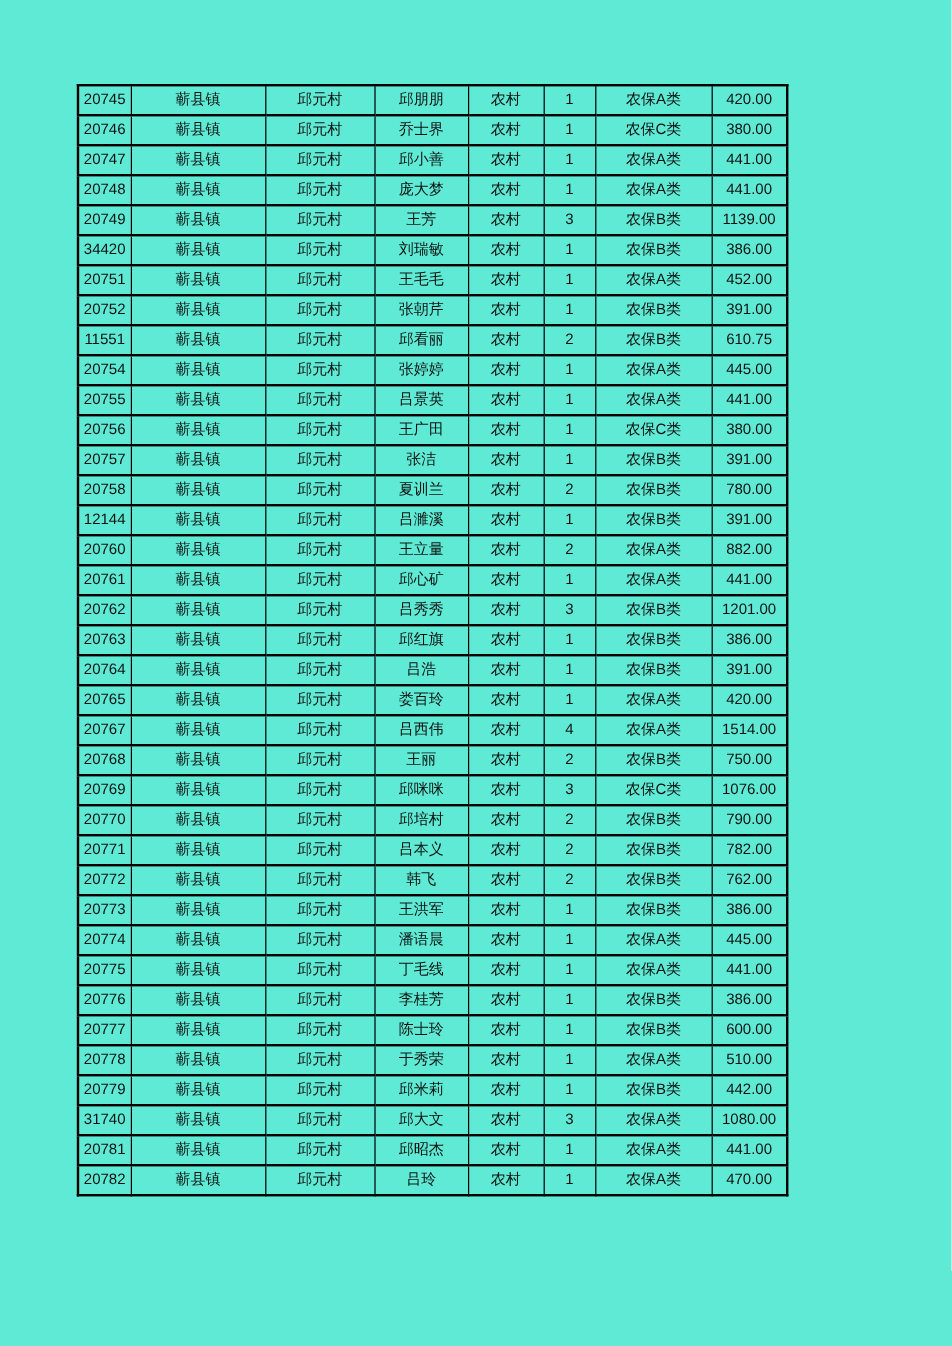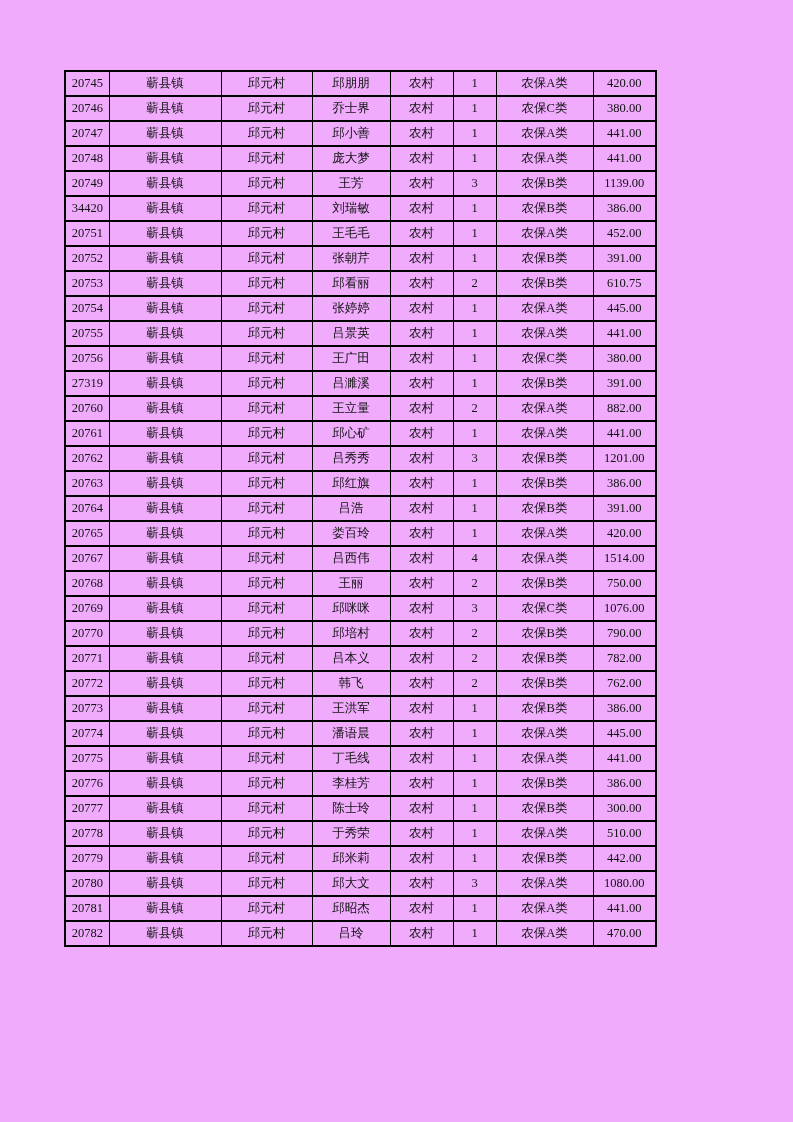--- a/index.html
+++ b/index.html
@@ -4,23 +4,23 @@
 <style>
   html, body {
     margin: 0;
     padding: 0;
     background: #ffffff;
   }
   .page {
     position: relative;
     width: 793px;
     height: 1122px;
-    background: #f0abfc;
+    background: #5eead4;
     overflow: hidden;
-    font-family: Liberation Serif, serif;
+    font-family: Liberation Sans, sans-serif;
   }
   table.grid {
     position: absolute;
     left: 64px;
     top: 70px;
     width: 591px;
     border-collapse: collapse;
     table-layout: fixed;
     border: 2px solid #000000;
   }
@@ -132,21 +132,21 @@
           <td>20752</td>
           <td>蕲县镇</td>
           <td>邱元村</td>
           <td>张朝芹</td>
           <td>农村</td>
           <td>1</td>
           <td>农保B类</td>
           <td>391.00</td>
         </tr>
         <tr>
-          <td>20753</td>
+          <td>11551</td>
           <td>蕲县镇</td>
           <td>邱元村</td>
           <td>邱看丽</td>
           <td>农村</td>
           <td>2</td>
           <td>农保B类</td>
           <td>610.75</td>
         </tr>
         <tr>
           <td>20754</td>
@@ -172,21 +172,41 @@
           <td>20756</td>
           <td>蕲县镇</td>
           <td>邱元村</td>
           <td>王广田</td>
           <td>农村</td>
           <td>1</td>
           <td>农保C类</td>
           <td>380.00</td>
         </tr>
         <tr>
-          <td>27319</td>
+          <td>20757</td>
+          <td>蕲县镇</td>
+          <td>邱元村</td>
+          <td>张洁</td>
+          <td>农村</td>
+          <td>1</td>
+          <td>农保B类</td>
+          <td>391.00</td>
+        </tr>
+        <tr>
+          <td>20758</td>
+          <td>蕲县镇</td>
+          <td>邱元村</td>
+          <td>夏训兰</td>
+          <td>农村</td>
+          <td>2</td>
+          <td>农保B类</td>
+          <td>780.00</td>
+        </tr>
+        <tr>
+          <td>12144</td>
           <td>蕲县镇</td>
           <td>邱元村</td>
           <td>吕濉溪</td>
           <td>农村</td>
           <td>1</td>
           <td>农保B类</td>
           <td>391.00</td>
         </tr>
         <tr>
           <td>20760</td>
@@ -349,21 +369,21 @@
           <td>386.00</td>
         </tr>
         <tr>
           <td>20777</td>
           <td>蕲县镇</td>
           <td>邱元村</td>
           <td>陈士玲</td>
           <td>农村</td>
           <td>1</td>
           <td>农保B类</td>
-          <td>300.00</td>
+          <td>600.00</td>
         </tr>
         <tr>
           <td>20778</td>
           <td>蕲县镇</td>
           <td>邱元村</td>
           <td>于秀荣</td>
           <td>农村</td>
           <td>1</td>
           <td>农保A类</td>
           <td>510.00</td>
@@ -372,21 +392,21 @@
           <td>20779</td>
           <td>蕲县镇</td>
           <td>邱元村</td>
           <td>邱米莉</td>
           <td>农村</td>
           <td>1</td>
           <td>农保B类</td>
           <td>442.00</td>
         </tr>
         <tr>
-          <td>20780</td>
+          <td>31740</td>
           <td>蕲县镇</td>
           <td>邱元村</td>
           <td>邱大文</td>
           <td>农村</td>
           <td>3</td>
           <td>农保A类</td>
           <td>1080.00</td>
         </tr>
         <tr>
           <td>20781</td>

